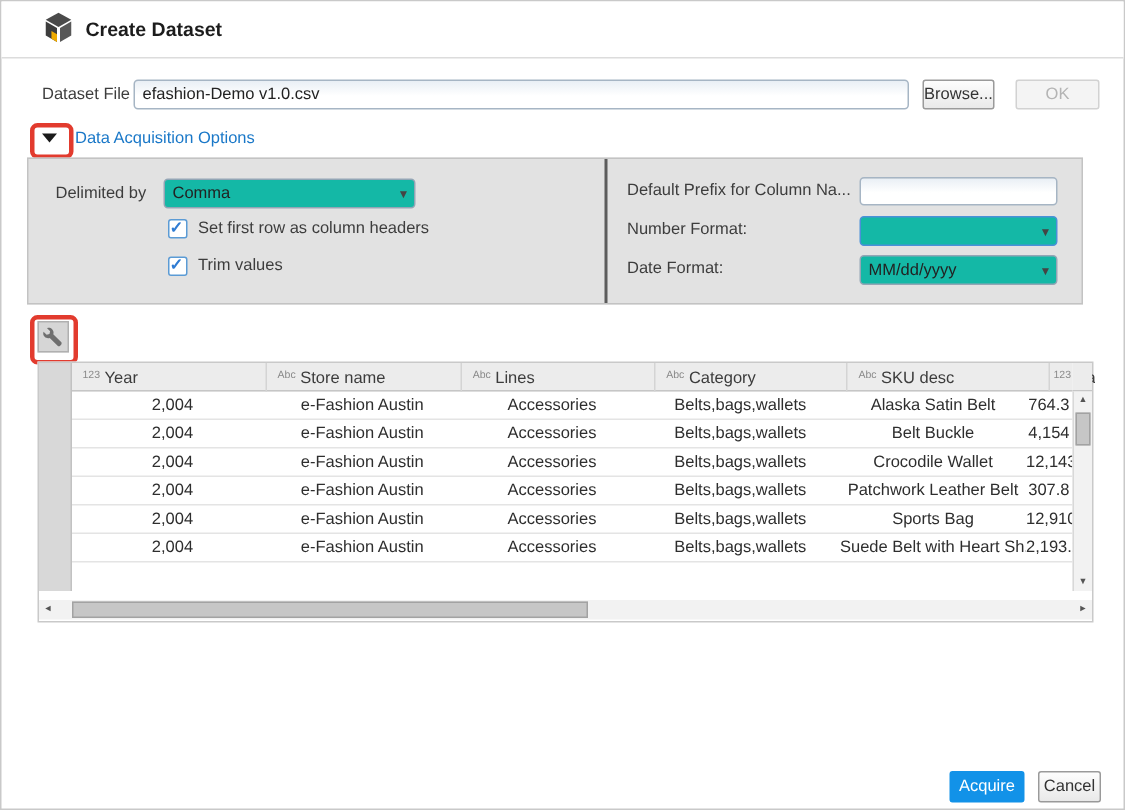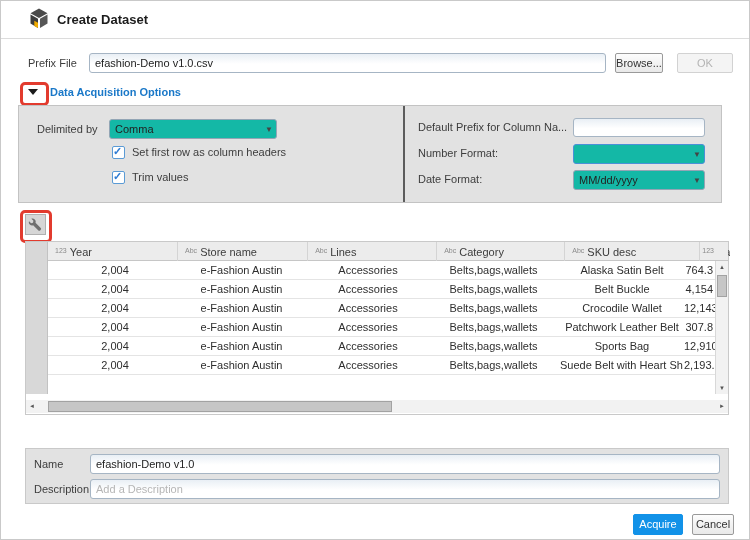--- a/index.html
+++ b/index.html
@@ -26,21 +26,21 @@
   .ok-btn{left:676px;top:52px;width:56px;border:1px solid #d2d2d2;background:#f4f4f4;color:#b4b4b4;}
 
   
   .annotation{position:absolute;border:3px solid #e23b2e;border-radius:5px;pointer-events:none;}
   .annot-arrow{left:19px;top:81px;width:23px;height:18px;}
   .annot-wrench{left:19px;top:209px;width:26px;height:27px;}
 
   
   .collapse-arrow{position:absolute;left:27px;top:88px;width:0;height:0;
     border-left:5px solid transparent;border-right:5px solid transparent;border-top:6px solid #1b1b1b;}
-  .options-title{position:absolute;left:49px;top:85px;font-weight:bold;color:#1a78c8;}
+  .options-title{position:absolute;left:49px;top:85px;font-weight:normal;color:#1a78c8;}
 
   
   .options-panel{position:absolute;left:17px;top:104px;width:704px;height:98px;background:#e2e2e2;
     border:1px solid #c3c3c3;box-sizing:border-box;}
   .opt-divider{position:absolute;left:384px;top:0;width:2px;height:96px;background:#5c5c5c;}
   .delim-label{position:absolute;left:18px;top:17px;}
   .combo{position:absolute;box-sizing:border-box;height:20px;background:#14b8a6;border:1px solid #93a5b5;border-radius:3px;}
   .combo .ctext{position:absolute;left:5px;top:3px;color:#222;}
   .combo .carrow{position:absolute;right:3px;top:5px;font-size:8px;color:#444;}
   .combo-delim{left:90px;top:13px;width:168px;}
@@ -113,21 +113,21 @@
       <svg width="24" height="24" viewBox="0 0 24 24">
         <polygon points="12,1.5 20.5,6.2 12,11 3.5,6.2" fill="#4a4a4a"></polygon>
         <polygon points="3.5,7.4 11,11.7 11,21 3.5,16.6" fill="#3d3d3d"></polygon>
         <polygon points="20.5,7.4 13,11.7 13,21 20.5,16.6" fill="#575757"></polygon>
         <polygon points="7.3,13.7 11,15.8 11,21 7.3,18.9" fill="#f0ab00"></polygon>
       </svg>
     </span>
     <span class="title-text">Create Dataset</span>
   </div>
 
-  <span class="abs file-label lbl">Prefix File</span>
+  <span class="abs file-label lbl">Dataset File</span>
   <input class="text-input file-input" type="text" value="efashion-Demo v1.0.csv" style="">
   <button class="btn browse-btn">Browse...</button>
   <button class="btn ok-btn">OK</button>
 
   <span class="collapse-arrow"></span>
   <span class="annotation annot-arrow"></span>
   <span class="options-title">Data Acquisition Options</span>
 
   <div class="options-panel">
     <span class="delim-label lbl">Delimited by</span>
@@ -199,23 +199,17 @@
       <span class="vthumb"></span>
       <span class="arr down">▼</span>
     </div>
     <div class="hscroll">
       <span class="arr left">◄</span>
       <span class="hthumb"></span>
       <span class="arr right">►</span>
     </div>
   </div>
 
-  <div class="details-panel">
-    <span class="name-label lbl">Name</span>
-    <input class="text-input name-input" type="text" value="efashion-Demo v1.0" style="">
-    <span class="desc-label lbl">Description</span>
-    <input class="text-input desc-input" type="text" placeholder="Add a Description" style="">
-  </div>
 
   <button class="btn acquire-btn">Acquire</button>
   <button class="btn cancel-btn">Cancel</button>
 
 </div>
 
 </body></html>

